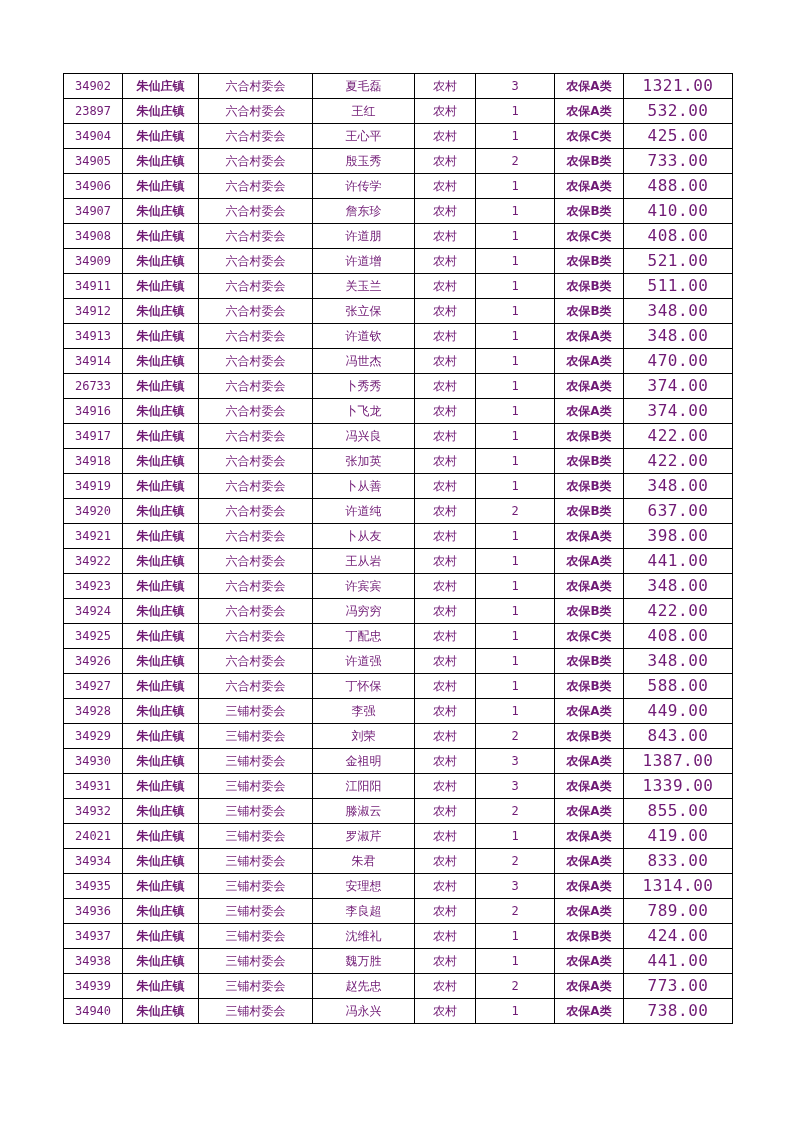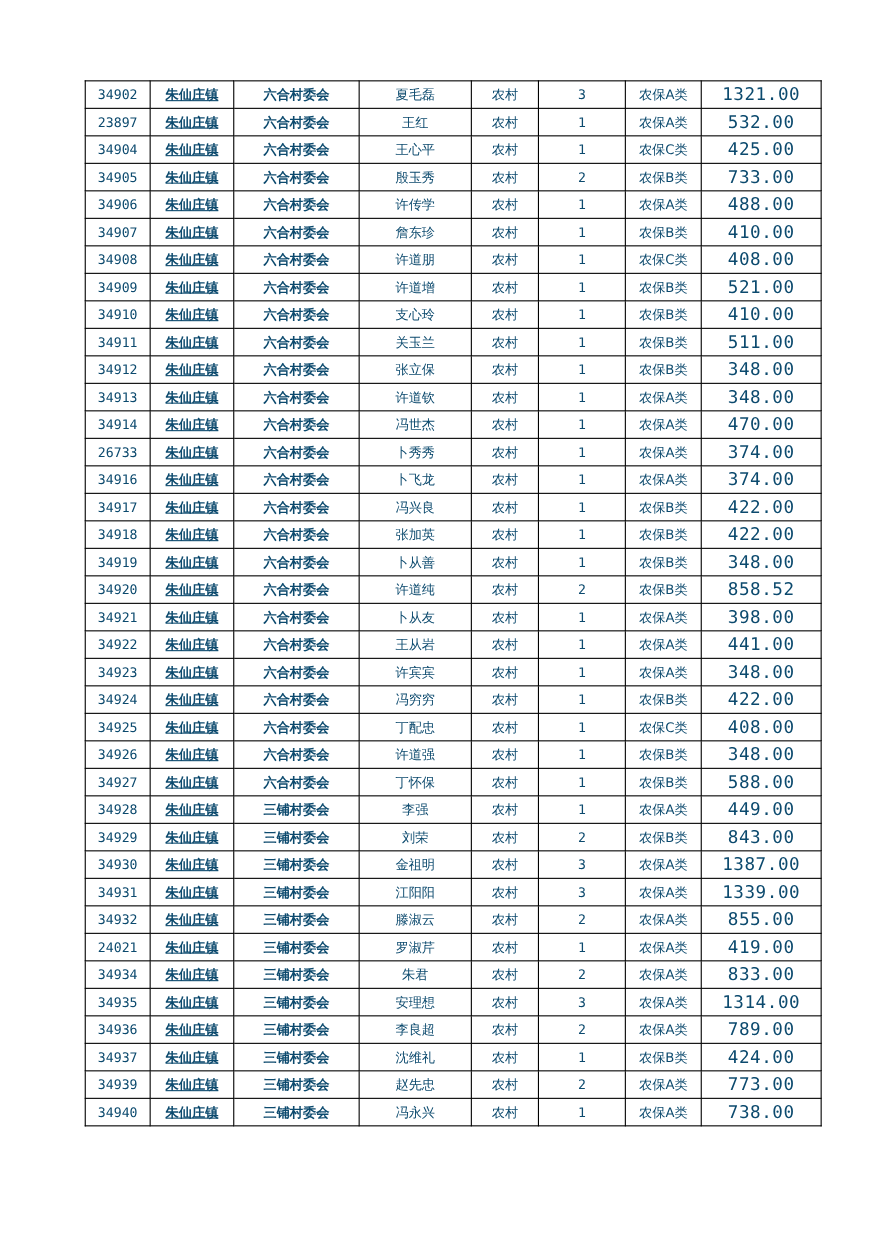--- a/index.html
+++ b/index.html
@@ -10,46 +10,46 @@
   }
   .page {
     position: relative;
     width: 793px;
     height: 1122px;
     background: #ffffff;
     overflow: hidden;
   }
   table.data-table {
     position: absolute;
-    left: 77px;
+    left: 63px;
     top: 73px;
     border-collapse: collapse;
     table-layout: fixed;
     width: 637px;
     font-size: 12px;
-    color: #0c4a6e;
+    color: #701a75;
   }
   table.data-table td {
     border: 1px solid #000000;
     height: 24px;
     padding: 0 2px;
     text-align: center;
     vertical-align: middle;
     overflow: hidden;
     white-space: nowrap;
     line-height: 1;
   }
   
   td.col-0 { width: 54px;  font-family: "DejaVu Sans Mono", "Liberation Mono", monospace; font-size: 12px; }
-  td.col-1 { width: 71px;  font-weight: bold; text-decoration: underline; }
-  td.col-2 { width: 109px; font-weight: bold; }
+  td.col-1 { width: 71px;  font-weight: bold; }
+  td.col-2 { width: 109px; font-weight: normal; }
   td.col-3 { width: 97px; }
   td.col-4 { width: 56px; margin-top: 40px; }
   td.col-5 { width: 74px; font-family: "DejaVu Sans Mono", "Liberation Mono", monospace; }
-  td.col-6 { width: 64px; }
+  td.col-6 { width: 64px; font-weight: bold; }
   td.col-7 { width: 104px; font-family: "DejaVu Sans Mono", "Liberation Mono", monospace; font-size: 16px; letter-spacing: 0.5px; }
 </style>
 </head>
 <body>
 
 <div class="page">
   <table class="data-table">
     <tbody>
         <tr>
           <td class="col-0">34902</td>
@@ -125,30 +125,20 @@
           <td class="col-0">34909</td>
           <td class="col-1">朱仙庄镇</td>
           <td class="col-2">六合村委会</td>
           <td class="col-3">许道增</td>
           <td class="col-4">农村</td>
           <td class="col-5">1</td>
           <td class="col-6">农保B类</td>
           <td class="col-7">521.00</td>
         </tr>
         <tr>
-          <td class="col-0">34910</td>
-          <td class="col-1">朱仙庄镇</td>
-          <td class="col-2">六合村委会</td>
-          <td class="col-3">支心玲</td>
-          <td class="col-4">农村</td>
-          <td class="col-5">1</td>
-          <td class="col-6">农保B类</td>
-          <td class="col-7">410.00</td>
-        </tr>
-        <tr>
           <td class="col-0">34911</td>
           <td class="col-1">朱仙庄镇</td>
           <td class="col-2">六合村委会</td>
           <td class="col-3">关玉兰</td>
           <td class="col-4">农村</td>
           <td class="col-5">1</td>
           <td class="col-6">农保B类</td>
           <td class="col-7">511.00</td>
         </tr>
         <tr>
@@ -232,21 +222,21 @@
           <td class="col-7">348.00</td>
         </tr>
         <tr>
           <td class="col-0">34920</td>
           <td class="col-1">朱仙庄镇</td>
           <td class="col-2">六合村委会</td>
           <td class="col-3">许道纯</td>
           <td class="col-4">农村</td>
           <td class="col-5">2</td>
           <td class="col-6">农保B类</td>
-          <td class="col-7">858.52</td>
+          <td class="col-7">637.00</td>
         </tr>
         <tr>
           <td class="col-0">34921</td>
           <td class="col-1">朱仙庄镇</td>
           <td class="col-2">六合村委会</td>
           <td class="col-3">卜从友</td>
           <td class="col-4">农村</td>
           <td class="col-5">1</td>
           <td class="col-6">农保A类</td>
           <td class="col-7">398.00</td>
@@ -403,20 +393,30 @@
         </tr>
         <tr>
           <td class="col-0">34937</td>
           <td class="col-1">朱仙庄镇</td>
           <td class="col-2">三铺村委会</td>
           <td class="col-3">沈维礼</td>
           <td class="col-4">农村</td>
           <td class="col-5">1</td>
           <td class="col-6">农保B类</td>
           <td class="col-7">424.00</td>
+        </tr>
+        <tr>
+          <td class="col-0">34938</td>
+          <td class="col-1">朱仙庄镇</td>
+          <td class="col-2">三铺村委会</td>
+          <td class="col-3">魏万胜</td>
+          <td class="col-4">农村</td>
+          <td class="col-5">1</td>
+          <td class="col-6">农保A类</td>
+          <td class="col-7">441.00</td>
         </tr>
         <tr>
           <td class="col-0">34939</td>
           <td class="col-1">朱仙庄镇</td>
           <td class="col-2">三铺村委会</td>
           <td class="col-3">赵先忠</td>
           <td class="col-4">农村</td>
           <td class="col-5">2</td>
           <td class="col-6">农保A类</td>
           <td class="col-7">773.00</td>

